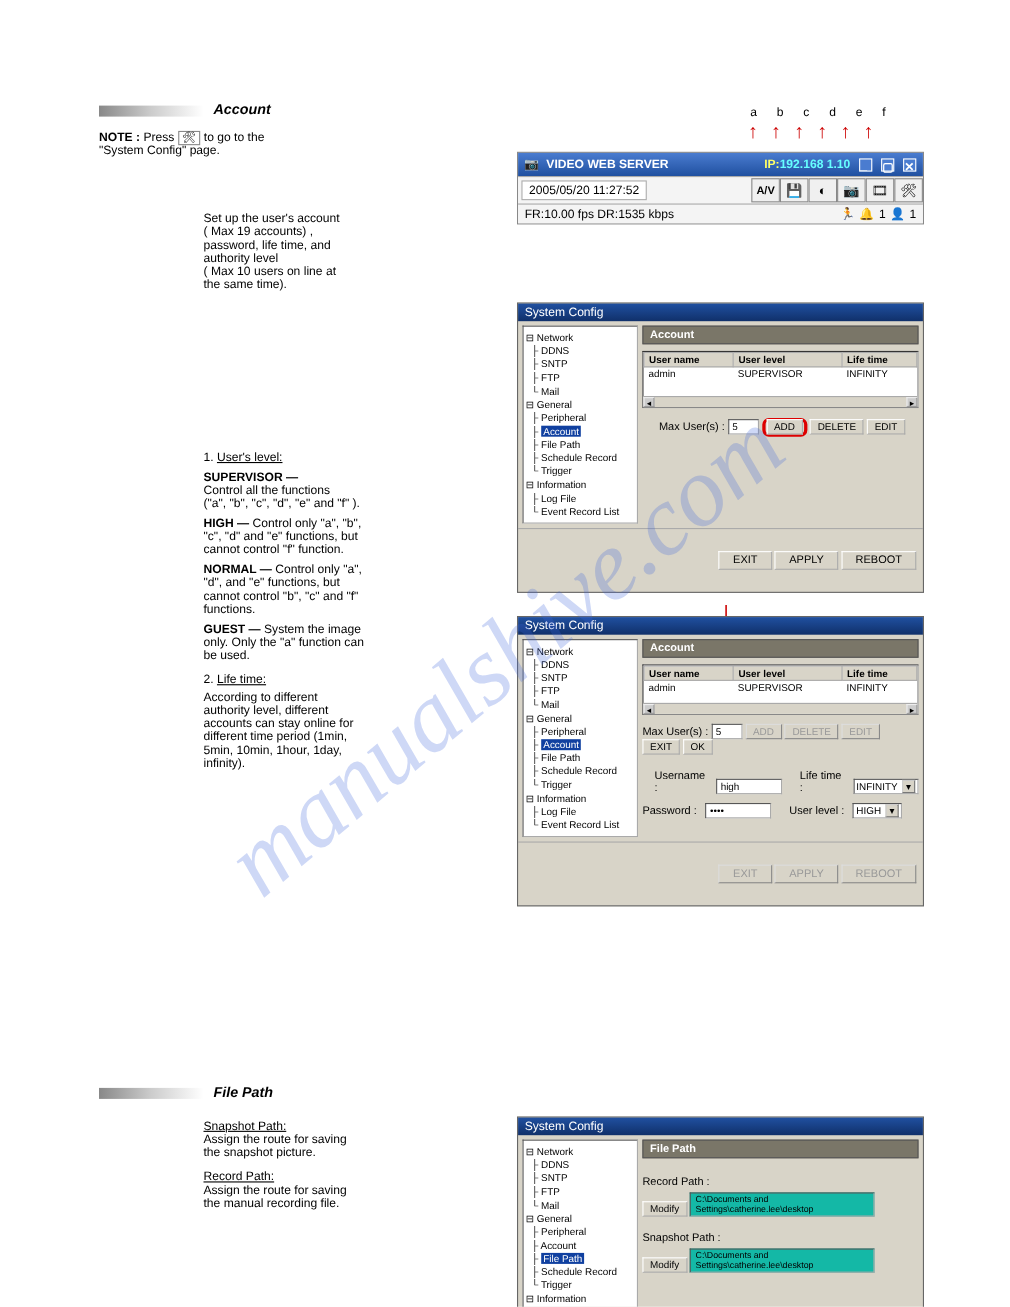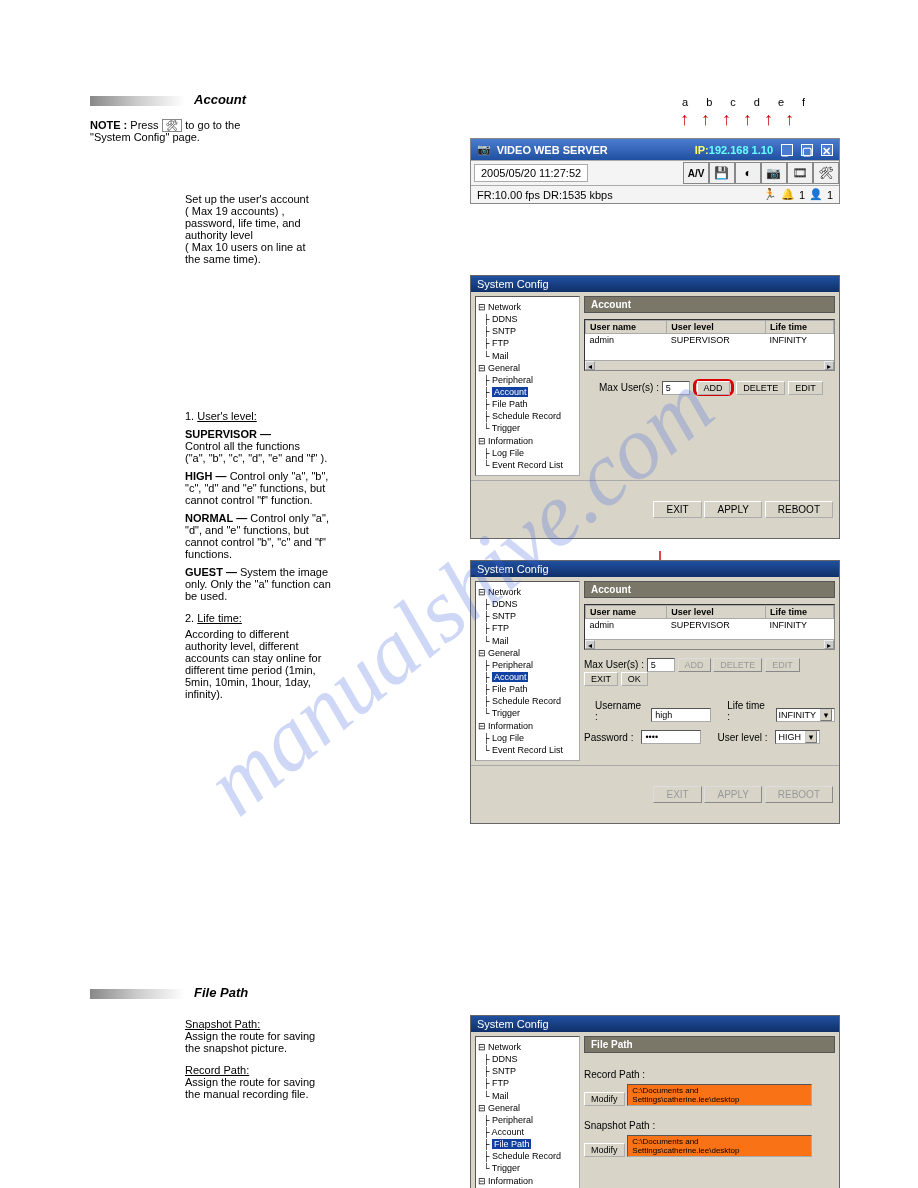--- a/index.html
+++ b/index.html
@@ -79,21 +79,21 @@
   .sb-btn { width:10px; background:#ccc; border:1px outset #eee; font-size:8px; text-align:center;}
   .btn { display:inline-block; background:#d8d4c8; border:1px outset #fff; padding:1px 6px; font-size:9px; cursor:pointer;}
   .inputsm { background:#fff; border:1px inset #aaa; padding:1px 3px; font-size:9px; width:28px;}
   .inputmd { background:#fff; border:1px inset #aaa; padding:1px 3px; font-size:9px; width:60px;}
   .redbox { border:3px solid #d00; border-radius:6px; padding:0 1px;}
   .bottom-btns { text-align:right; padding:20px 6px; border-top:1px solid #aaa;}
   .bottom-btns .btn { padding:2px 12px; font-size:10px;}
   .dropdown { background:#fff; border:1px inset #aaa; font-size:9px; display:inline-flex; align-items:center; padding:0 2px;}
   .dropdown .arr { border:1px outset #ccc; background:#d8d4c8; width:12px; text-align:center; margin-left:4px;}
   .gray-btn { color:#999; border:1px outset #ddd;}
-  .filepath-box { background:#f97316; border:1px inset #aaa; padding:1px 4px; font-size:8px; display:inline-block; width:185px;}
+  .filepath-box { background:#14b8a6; border:1px inset #aaa; padding:1px 4px; font-size:8px; display:inline-block; width:168px;}
   .red-arrow-down { color:#c00; font-size:34px; text-align:center;}
 </style>
 </head>
 <body>
 
 <div class="watermark">manualshive.com</div>
 
 <div style="position:absolute; left:682px; top:96px; display:flex; gap:18px; font-size:11px;">
   <span>a</span>
   <span>b</span>

